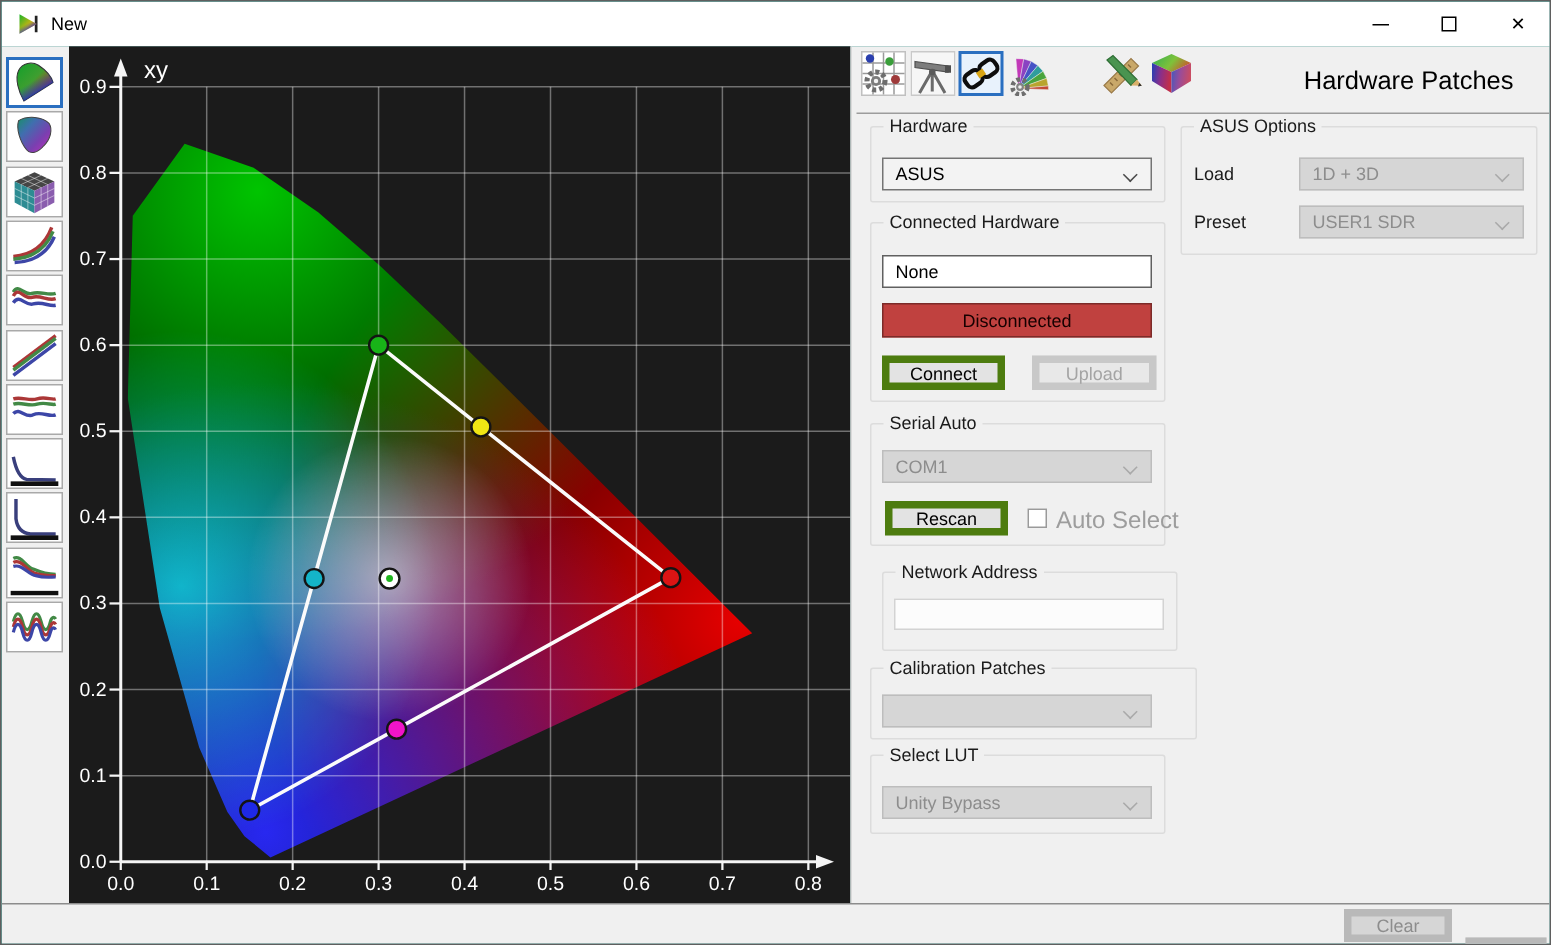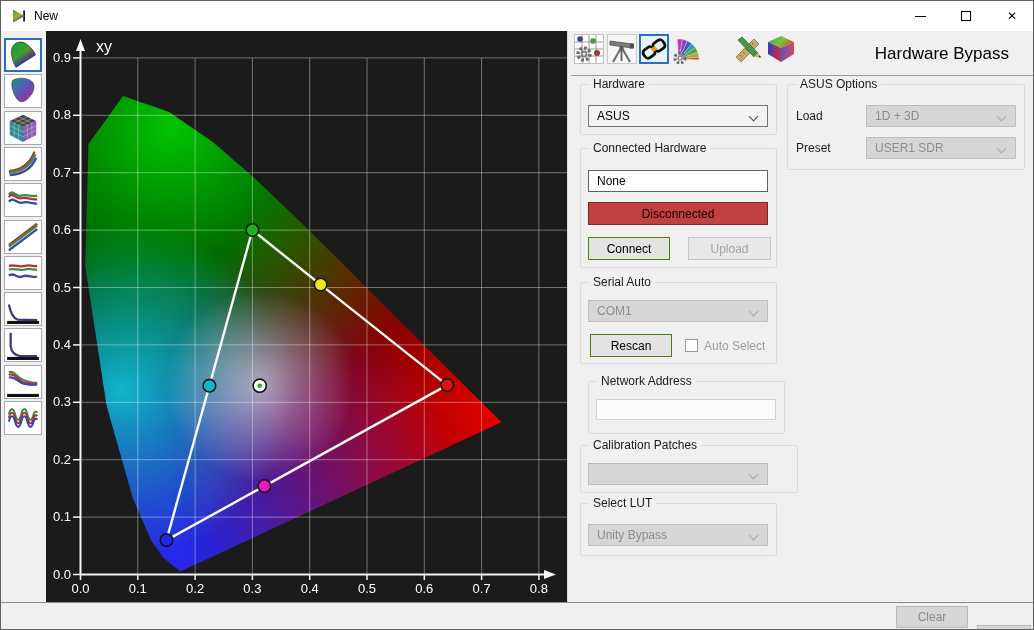--- a/index.html
+++ b/index.html
@@ -37,24 +37,24 @@
   .group{position:absolute;border:1px solid #dcdcdc;border-radius:2px;}
   .group-label{position:absolute;top:-8px;left:8px;background:#f0f0f0;padding:0 4px;font-size:12px;color:#1b1b1b;white-space:nowrap;}
   .combo,.textbox{position:absolute;height:22px;display:flex;align-items:center;padding:0 24px 0 8px;font-size:12px;}
   .combo.enabled{background:#f3f3f3;border:1px solid #747474;color:#000;}
   .combo.disabled{background:#d6d6d6;border:1px solid #bdbdbd;color:#8d8d8d;}
   .chev{position:absolute;right:10px;top:7px;width:7px;height:7px;border-right:1.6px solid #4a4a4a;border-bottom:1.6px solid #4a4a4a;transform:rotate(45deg);}
   .combo.disabled .chev{border-color:#a9a9a9;}
   .textbox{background:#fff;border:1px solid #606060;color:#000;padding:0 8px;}
   .textbox.disabled{background:#fcfcfc;border-color:#d3d3d3;}
   .status-banner{position:absolute;background:var(--disc,#c0413f);border:1px solid #7c2b29;color:#170000;display:flex;align-items:center;justify-content:center;font-size:12px;}
-  .push{position:absolute;background:#e3e3e3;border:1px solid #4d7c0f;color:#000;font-size:12px;font-family:"Liberation Sans",sans-serif;display:flex;align-items:center;justify-content:center;padding:0;}
+  .push{position:absolute;background:#e3e3e3;border:5px solid #4d7c0f;color:#000;font-size:12px;font-family:"Liberation Sans",sans-serif;display:flex;align-items:center;justify-content:center;padding:0;}
   .push.disabled{background:#e8e8e8;border-color:#c8c8c8;color:#a4a4a4;}
   .checkbox{position:absolute;width:13px;height:13px;background:#fff;border:1px solid #9a9a9a;}
-  .cb-label{position:absolute;font-size:12px;color:#9d9d9d;white-space:nowrap;}
+  .cb-label{position:absolute;font-size:16px;color:#9d9d9d;white-space:nowrap;}
   .field-label{position:absolute;font-size:12px;color:#1b1b1b;white-space:nowrap;}
   
   .statusbar{position:absolute;left:0;top:601px;width:1034px;height:28px;background:#f0f0f0;border-top:1px solid #8c8c8c;}
   .statusbar .push{background:#d6d6d6;border-color:#b9b9b9;color:#8d8d8d;}
 </style>
 </head>
 <body>
 
 <div class="window">
 
@@ -424,21 +424,21 @@
                   <stop offset="1" stop-color="#c22f4a"></stop>
                 </linearGradient>
               </defs>
       <polygon points="15,2 28,8 15,14 2,8" fill="url(#t5t)"></polygon>
       <polygon points="2,8 15,14 15,28 2,20" fill="url(#t5f)"></polygon>
       <polygon points="15,14 28,8 28,20 15,28" fill="url(#t5f)" opacity="0.85"></polygon>
             </svg>
           </span>
         </div>
       </div>
-    <div class="rp-title">Hardware Bypass</div>
+    <div class="rp-title">Hardware Patches</div>
     <div class="rp-separator"></div>
 
     <div class="group" style="left:12px;top:53px;width:197px;height:51px;">
       <span class="group-label">Hardware</span>
       <div class="combo enabled" style="left:7px;top:20px;width:180px;">
         <span>ASUS</span>
         <span class="chev"></span>
       </div>
     </div>
 

